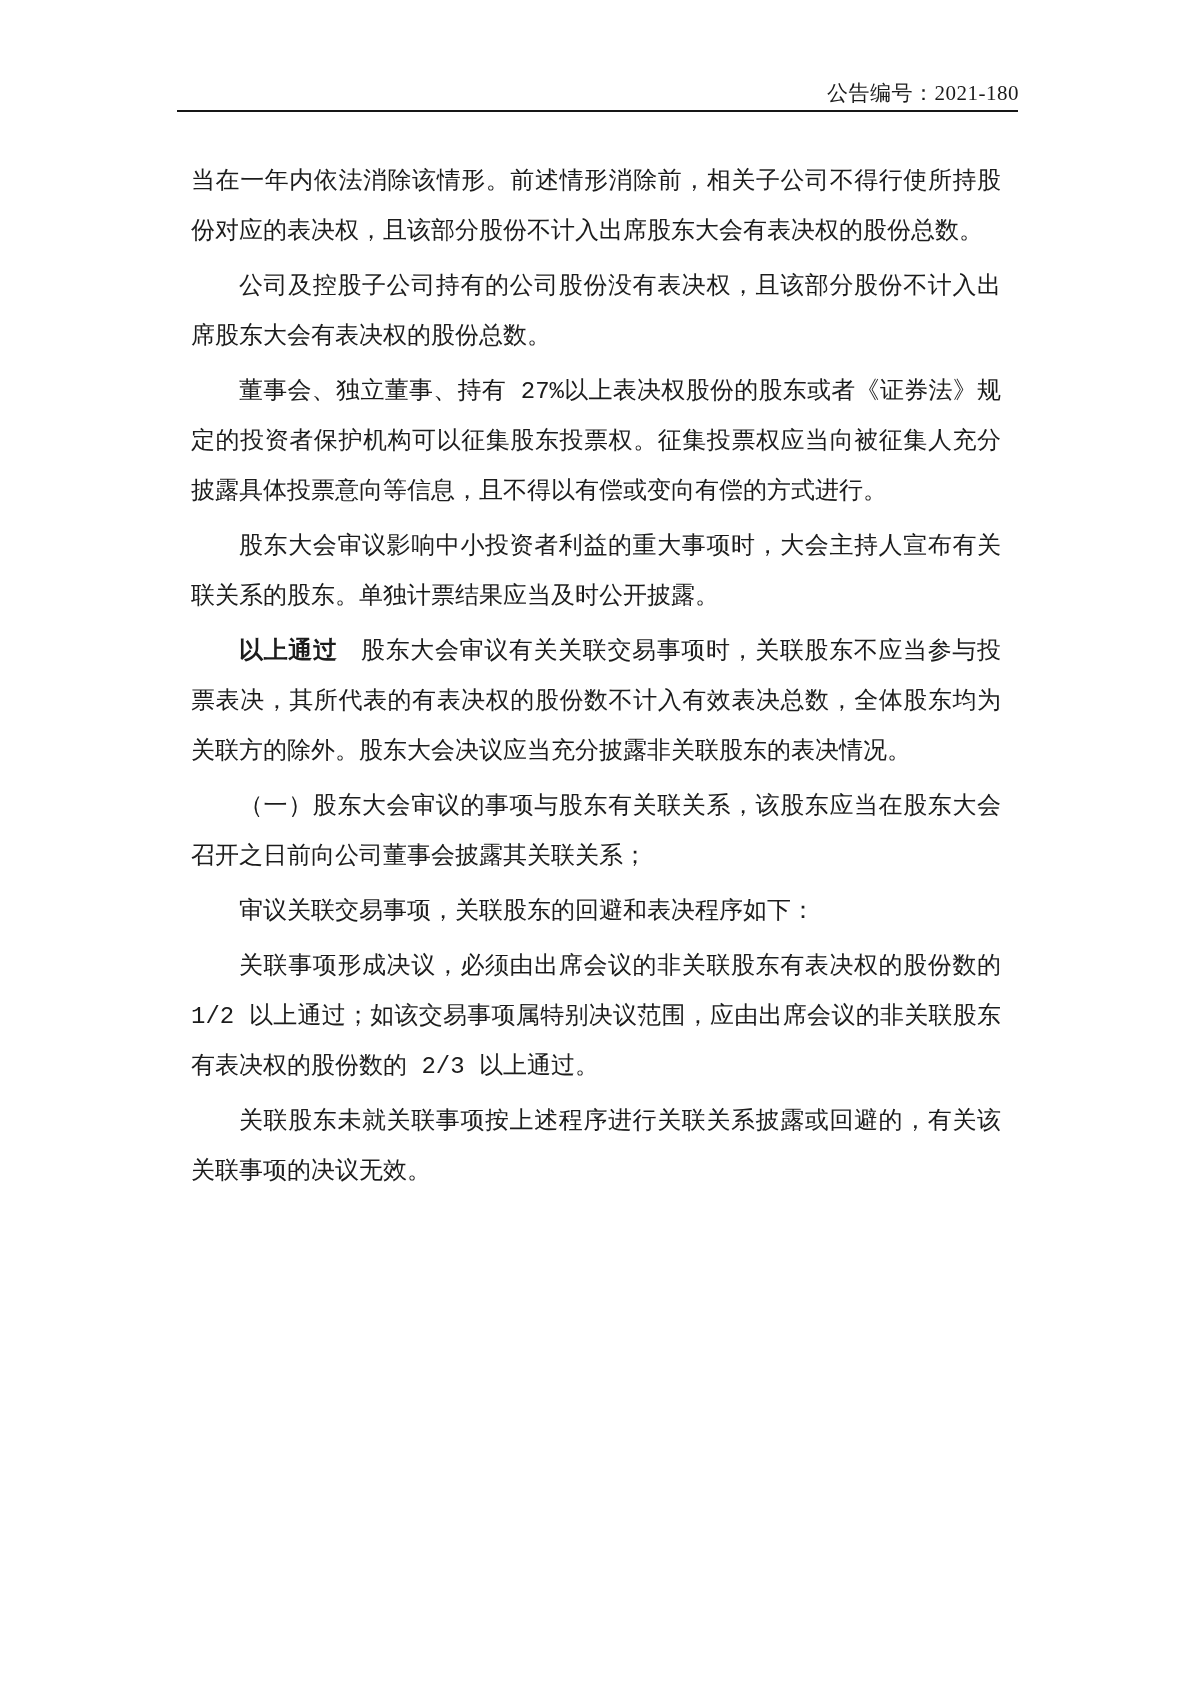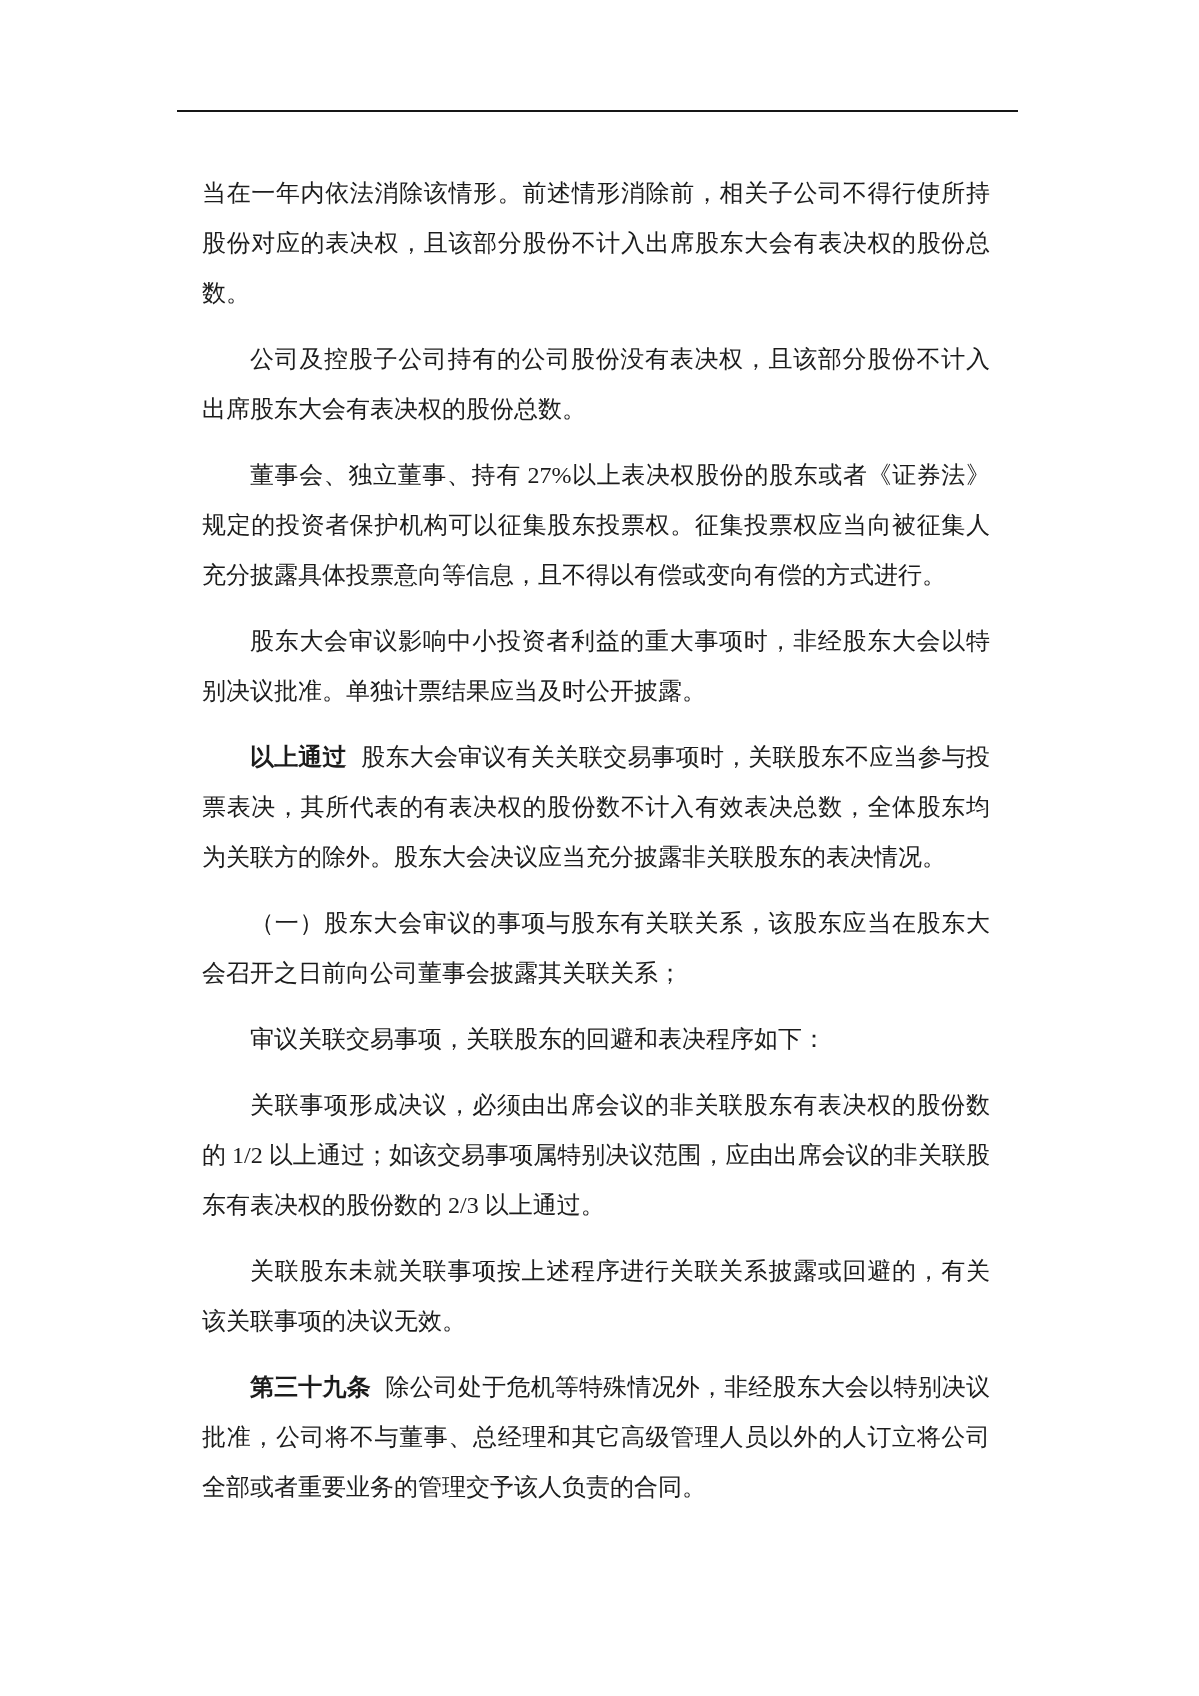--- a/index.html
+++ b/index.html
@@ -40,42 +40,43 @@
     top: 152px;
     left: 186px;
     width: 820px;
     font-size: 24px;
     line-height: 50px;
     text-align: justify;
     text-justify: inter-ideograph;
     color: #1c1c1c;
   }
   .para {
-    margin: 16px;
+    margin: 5px;
     padding: 0;
     text-indent: 2em;
+    font-family: Liberation Mono, monospace;
   }
   .para.no-indent {
     text-indent: 0;
   }
   .para b {
     font-weight: bold;
     margin-right: 0.35em;
   }
 </style>
 </head>
 <body>
 
 <div class="page">
+  <div class="header-line">公告编号：2021-180</div>
   <div class="header-rule"></div>
   <div class="document-body">
       <p class="para no-indent">当在一年内依法消除该情形。前述情形消除前，相关子公司不得行使所持股份对应的表决权，且该部分股份不计入出席股东大会有表决权的股份总数。</p>
       <p class="para">公司及控股子公司持有的公司股份没有表决权，且该部分股份不计入出席股东大会有表决权的股份总数。</p>
       <p class="para">董事会、独立董事、持有 27%以上表决权股份的股东或者《证券法》规定的投资者保护机构可以征集股东投票权。征集投票权应当向被征集人充分披露具体投票意向等信息，且不得以有偿或变向有偿的方式进行。</p>
-      <p class="para">股东大会审议影响中小投资者利益的重大事项时，非经股东大会以特别决议批准。单独计票结果应当及时公开披露。</p>
+      <p class="para">股东大会审议影响中小投资者利益的重大事项时，大会主持人宣布有关联关系的股东。单独计票结果应当及时公开披露。</p>
       <p class="para"><b>以上通过</b> 股东大会审议有关关联交易事项时，关联股东不应当参与投票表决，其所代表的有表决权的股份数不计入有效表决总数，全体股东均为关联方的除外。股东大会决议应当充分披露非关联股东的表决情况。</p>
       <p class="para">（一）股东大会审议的事项与股东有关联关系，该股东应当在股东大会召开之日前向公司董事会披露其关联关系；</p>
       <p class="para">审议关联交易事项，关联股东的回避和表决程序如下：</p>
       <p class="para">关联事项形成决议，必须由出席会议的非关联股东有表决权的股份数的 1/2 以上通过；如该交易事项属特别决议范围，应由出席会议的非关联股东有表决权的股份数的 2/3 以上通过。</p>
       <p class="para">关联股东未就关联事项按上述程序进行关联关系披露或回避的，有关该关联事项的决议无效。</p>
-      <p class="para"><b>第三十九条</b> 除公司处于危机等特殊情况外，非经股东大会以特别决议批准，公司将不与董事、总经理和其它高级管理人员以外的人订立将公司全部或者重要业务的管理交予该人负责的合同。</p>
     </div>
 </div>
 
 </body></html>

